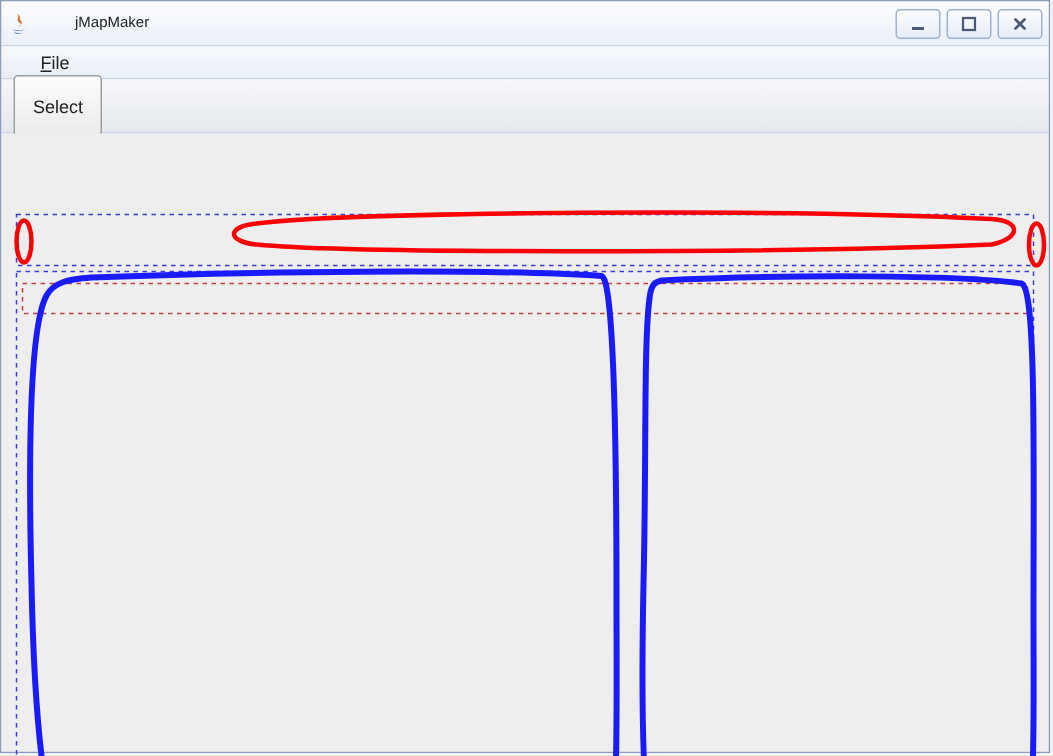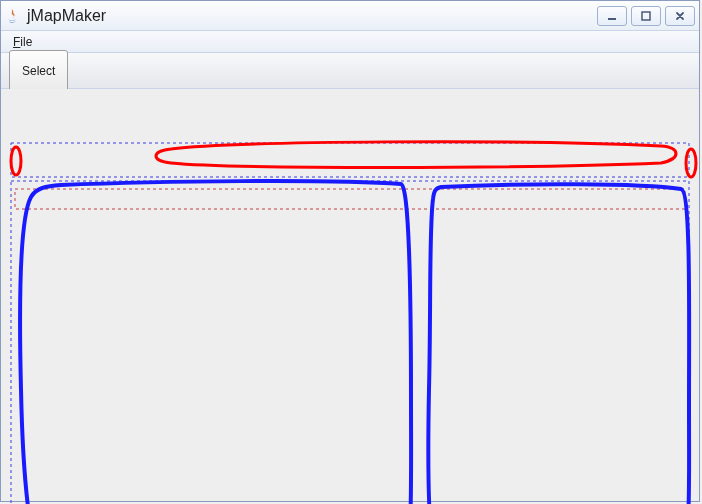--- a/index.html
+++ b/index.html
@@ -30,41 +30,42 @@
       padding: 0 4px;
     }
     .titlebar-icon {
       width: 16px; height: 16px;
       display: inline-flex; align-items: center; justify-content: center;
       margin-right: 6px;
     }
     .titlebar-title {
       flex: 1;
       color: #222;
-      font-size: 16px;
+      font-size: 10px;
+      margin-left: 23px;
     }
     .winbtn-group {
       display: flex;
       gap: 4px;
     }
     .winbtn {
       width: 30px; height: 20px;
       border: 1px solid #9eb2d0;
       border-radius: 3px;
       background: linear-gradient(#fbfcfe, #e7eef9);
       display: flex; align-items: center; justify-content: center;
       cursor: pointer;
     }
     .winbtn svg { display: block; }
     .menubar {
       height: 22px;
       background: linear-gradient(#f7f9fc, #e9eef6);
       border-bottom: 1px solid #c9d4e6;
       display: flex; align-items: center;
-      padding: 0 6px;
+      padding: 0 20px;
     }
     .menu-item {
       padding: 2px 6px;
       cursor: pointer;
       color: #222;
     }
     .menu-item .mn { text-decoration: underline; }
     .toolbar {
       height: 36px;
       background: linear-gradient(#f7f8fa, #e4e7ec);

